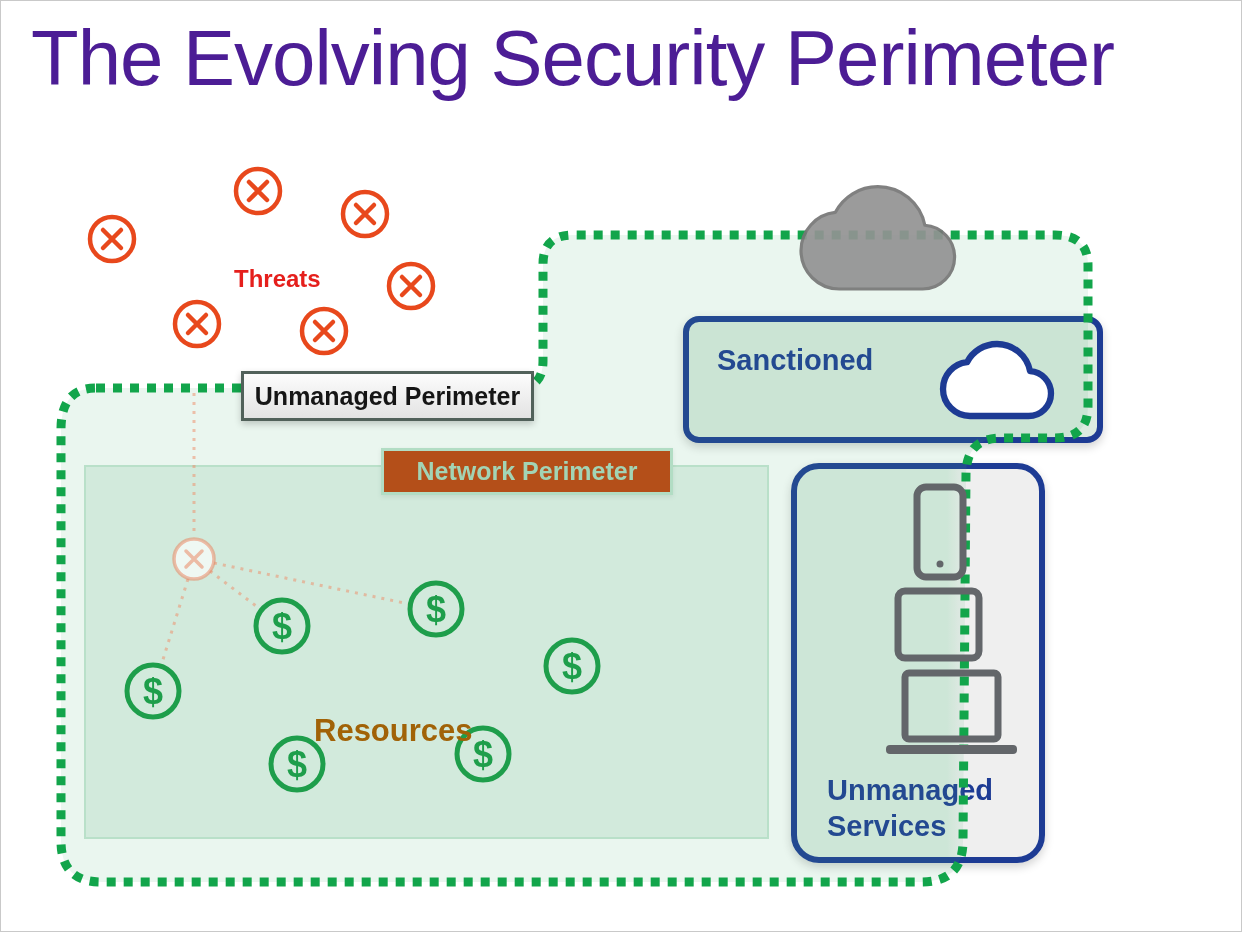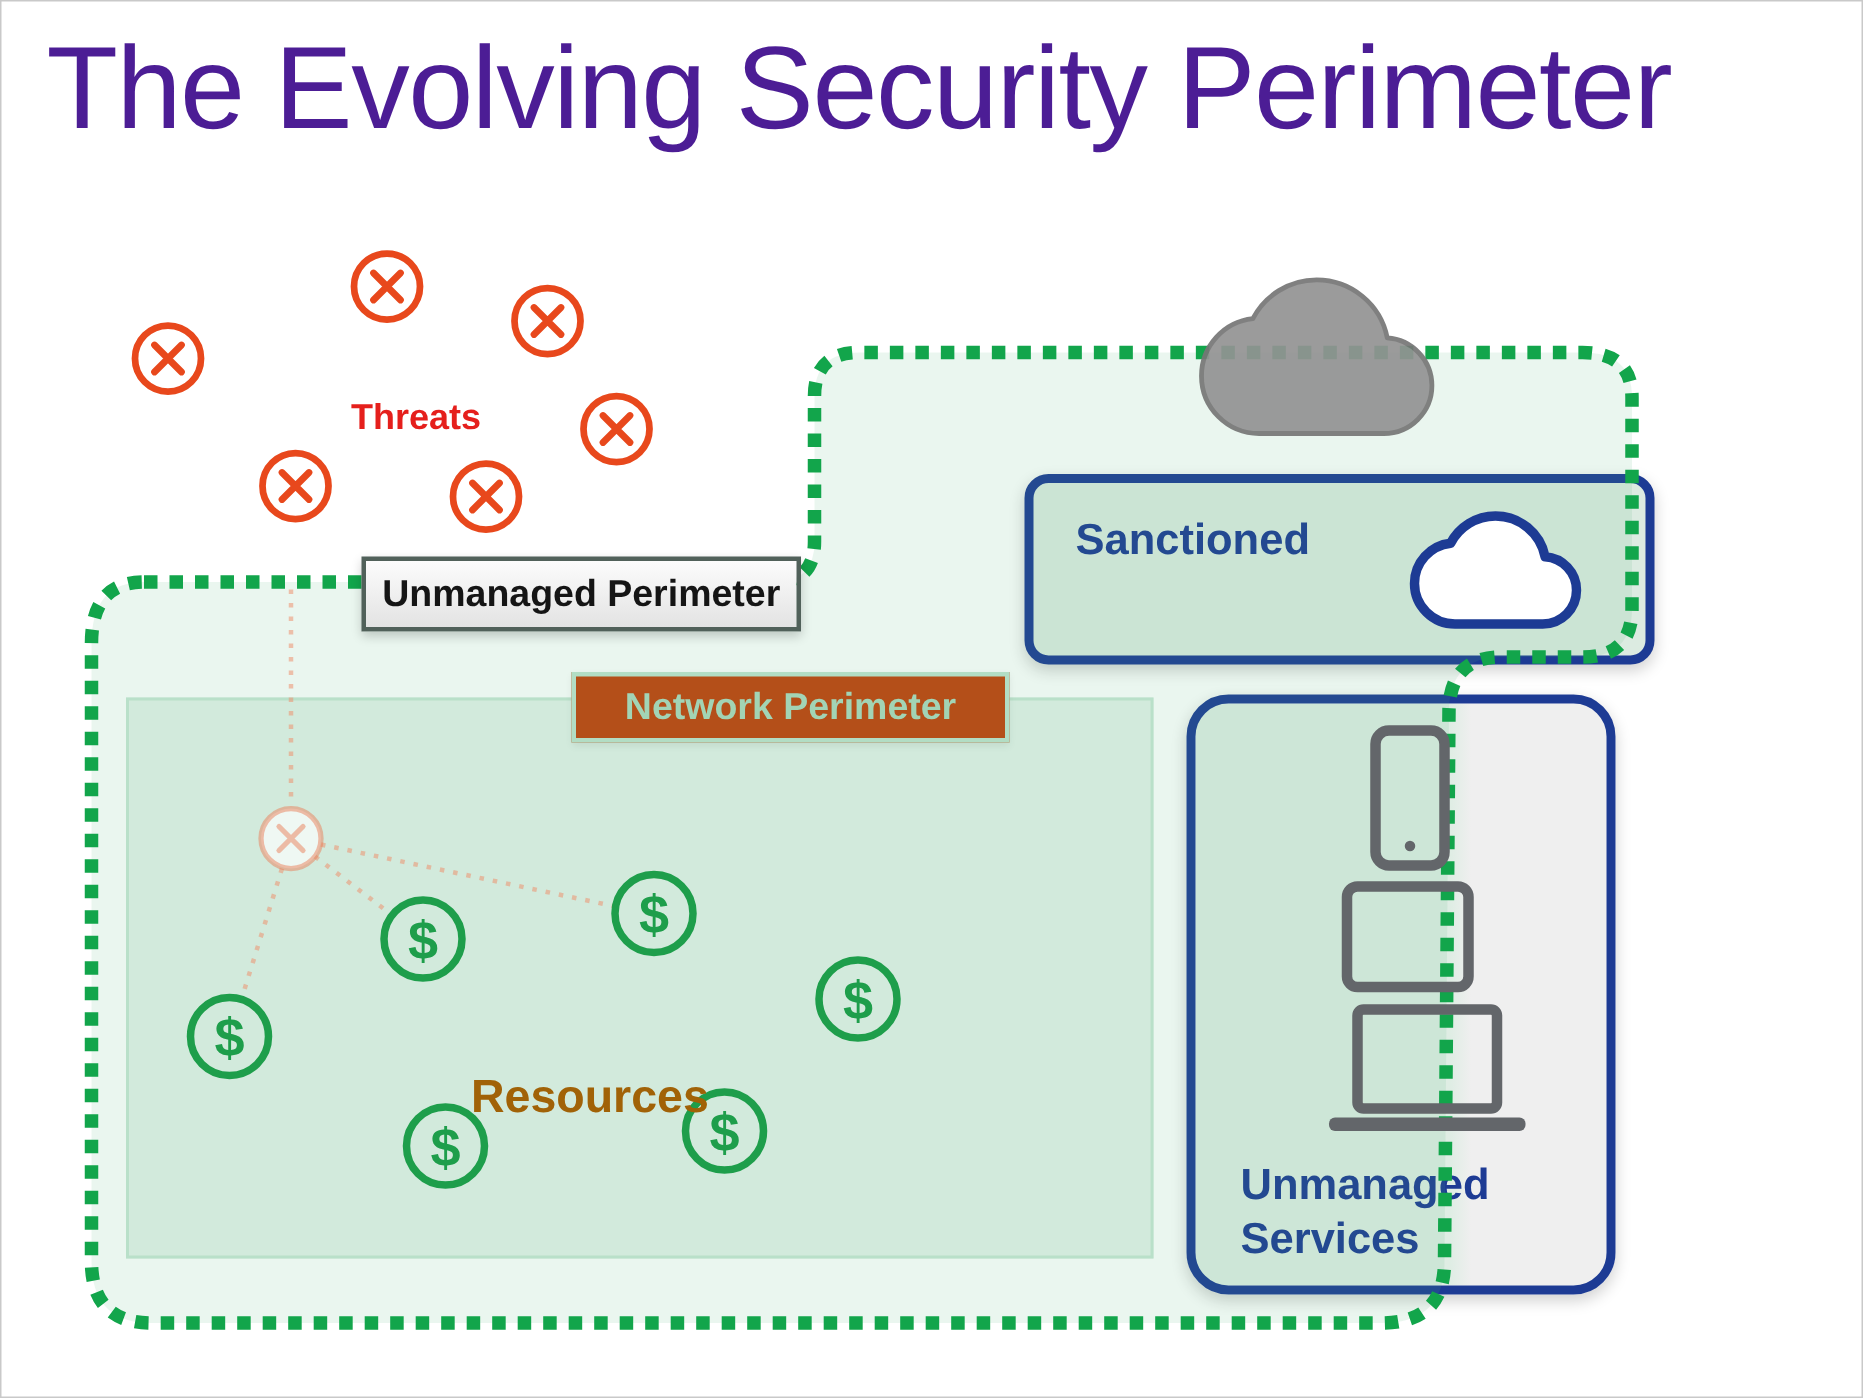--- a/index.html
+++ b/index.html
@@ -13,21 +13,21 @@
 
   
   .network{position:absolute;left:83px;top:464px;width:685px;height:374px;background:#e4f2ea;border:2px solid #c8e6d4;box-sizing:border-box;}
   .network-label{position:absolute;left:380px;top:447px;width:292px;height:47px;background:#c2410c;border:3px solid #c0e3ce;box-sizing:border-box;display:flex;align-items:center;justify-content:center;font-size:25px;font-weight:bold;color:#aed9be;box-shadow:0 2px 5px rgba(0,0,0,0.08);}
 
   
   .sanctioned{position:absolute;left:682px;top:315px;width:420px;height:127px;border:6px solid #1d3b94;border-radius:16px;background:#dcebe1;box-sizing:border-box;box-shadow:0 4px 10px rgba(0,0,0,0.18);}
   .sanctioned .boxtext{position:absolute;left:28px;top:20px;font-size:29px;font-weight:bold;color:#1d3b94;line-height:36px;}
 
   
-  .unmanaged{position:absolute;left:790px;top:462px;width:286px;height:400px;border:6px solid #1d3b94;border-radius:28px;background:linear-gradient(90deg,#dfede4 0%,#dfede4 62%,#efefef 67%,#efefef 100%);box-sizing:border-box;box-shadow:0 4px 10px rgba(0,0,0,0.18);}
+  .unmanaged{position:absolute;left:790px;top:462px;width:254px;height:400px;border:6px solid #1d3b94;border-radius:28px;background:linear-gradient(90deg,#dfede4 0%,#dfede4 62%,#efefef 67%,#efefef 100%);box-sizing:border-box;box-shadow:0 4px 10px rgba(0,0,0,0.18);}
   .unmanaged .boxtext{position:absolute;left:30px;top:303px;font-size:29px;font-weight:bold;color:#1d3b94;line-height:36px;}
 
   
   .overlay{position:absolute;left:0;top:0;width:1242px;height:932px;pointer-events:none;}
 
   
   .identity-label{position:absolute;left:240px;top:370px;width:293px;height:50px;background:linear-gradient(#fcfcfc,#e3e3e3);border:3px solid #51615a;box-sizing:border-box;display:flex;align-items:center;justify-content:center;font-size:25px;font-weight:bold;color:#151515;box-shadow:0 3px 7px rgba(0,0,0,0.2);}
 
   .pt-line1{position:absolute;left:163px;top:226px;font-size:30px;font-weight:bold;color:#e51f1c;}
   .pt-line2{position:absolute;left:233px;top:264px;font-size:24px;font-weight:bold;color:#e51f1c;}

